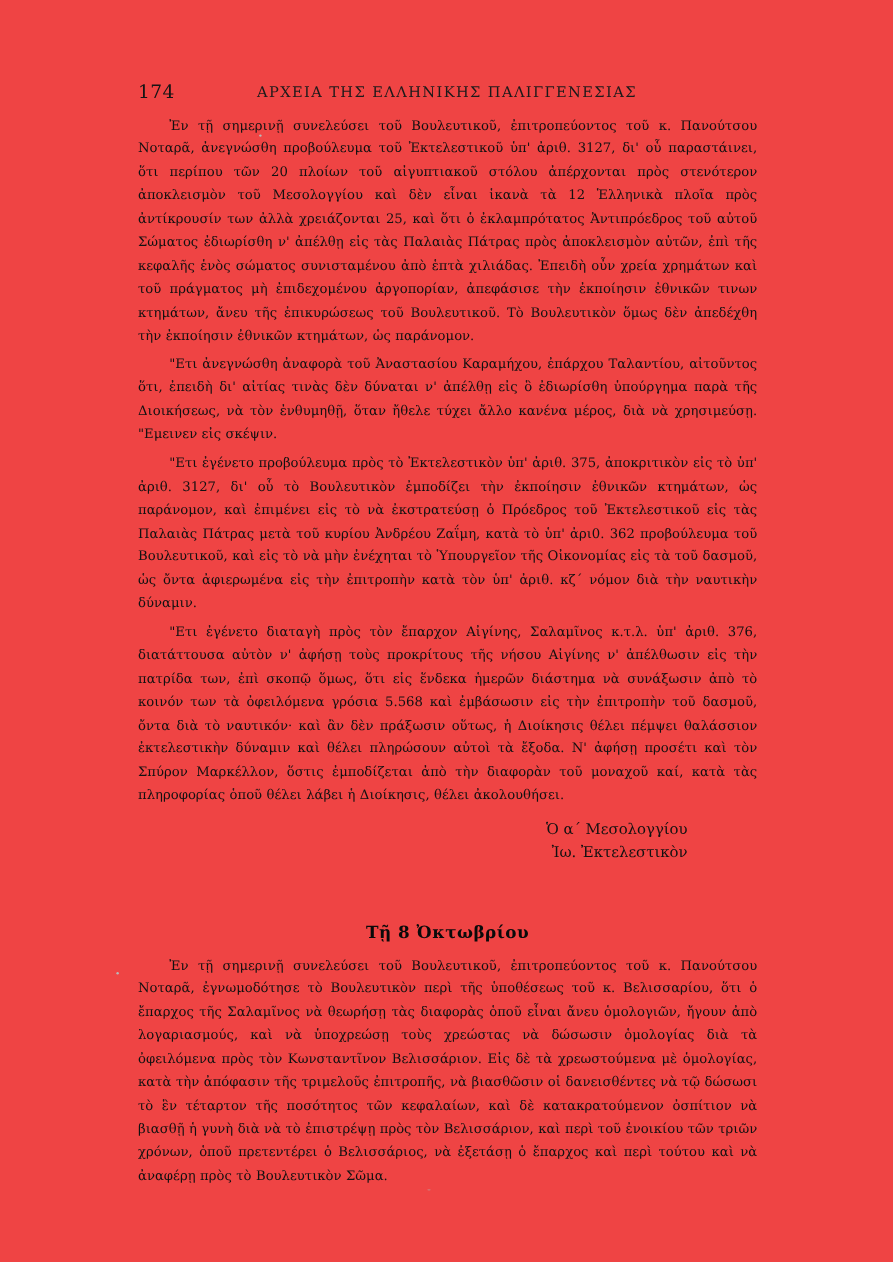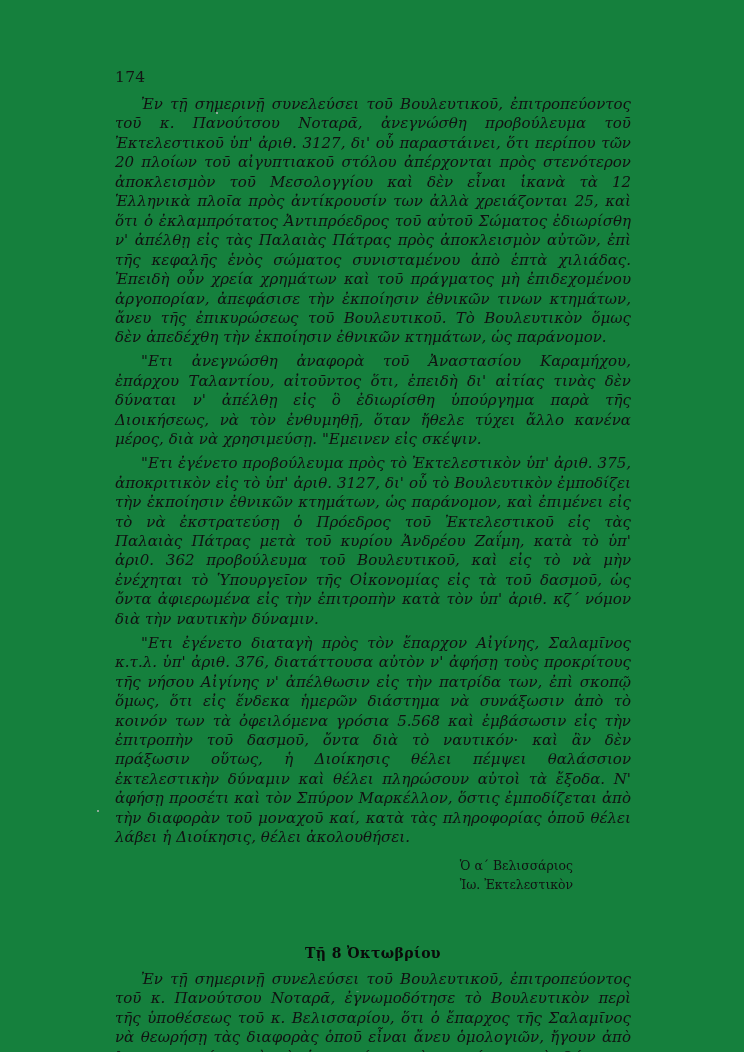--- a/index.html
+++ b/index.html
@@ -4,21 +4,21 @@
 <style>
   html, body {
     margin: 0;
     padding: 0;
     background: #ffffff;
   }
   .page {
     position: relative;
     width: 744px;
     height: 1052px;
-    background: #15803d;
+    background: #ef4444;
     overflow: hidden;
     font-family: "DejaVu Serif", "Liberation Serif", serif;
     color: #0d0d0d;
   }
   .page-header {
     position: absolute;
     top: 68px;
     left: 115px;
     width: 515px;
     height: 20px;
@@ -57,27 +57,26 @@
     color: #0a0a0a;
   }
   .section-heading.second {
     margin-top: 4px;
   }
   p.para {
     margin: 0 0 0.5px 0;
     text-indent: 26px;
     text-align: justify;
     text-justify: inter-word;
-    font-size: 15px;
+    font-size: 11px;
     line-height: 19.45px;
     color: #111111;
     -webkit-hyphens: none;
     hyphens: none;
     word-spacing: 0.2px;
-    font-style: italic;
   }
   p.para.tight {
     margin-bottom: 0;
   }
   .para-gap {
     height: 4px;
   }
   .signature {
     margin-top: 8px;
     text-align: right;
@@ -105,35 +104,36 @@
 <body>
 
 <div class="page">
 
   <div class="speck s1"></div>
   <div class="speck s2"></div>
   <div class="speck s3"></div>
 
   <div class="page-header">
     <div class="folio">174</div>
+    <div class="running-title">ΑΡΧΕΙΑ ΤΗΣ ΕΛΛΗΝΙΚΗΣ ΠΑΛΙΓΓΕΝΕΣΙΑΣ</div>
   </div>
 
   <div class="body-col">
 
 
     <p class="para">Ἐν τῇ σημερινῇ συνελεύσει τοῦ Βουλευτικοῦ, ἐπιτροπεύοντος τοῦ κ. Πανούτσου Νοταρᾶ, ἀνεγνώσθη προβούλευμα τοῦ Ἐκτελεστικοῦ ὑπ' ἀριθ. 3127, δι' οὗ παραστάινει, ὅτι περίπου τῶν 20 πλοίων τοῦ αἰγυπτιακοῦ στόλου ἀπέρχονται πρὸς στενότερον ἀποκλεισμὸν τοῦ Μεσολογγίου καὶ δὲν εἶναι ἱκανὰ τὰ 12 Ἑλληνικὰ πλοῖα πρὸς ἀντίκρουσίν των ἀλλὰ χρειάζονται 25, καὶ ὅτι ὁ ἐκλαμπρότατος Ἀντιπρόεδρος τοῦ αὐτοῦ Σώματος ἐδιωρίσθη ν' ἀπέλθῃ εἰς τὰς Παλαιὰς Πάτρας πρὸς ἀποκλεισμὸν αὐτῶν, ἐπὶ τῆς κεφαλῆς ἑνὸς σώματος συνισταμένου ἀπὸ ἑπτὰ χιλιάδας. Ἐπειδὴ οὖν χρεία χρημάτων καὶ τοῦ πράγματος μὴ ἐπιδεχομένου ἀργοπορίαν, ἀπεφάσισε τὴν ἐκποίησιν ἐθνικῶν τινων κτημάτων, ἄνευ τῆς ἐπικυρώσεως τοῦ Βουλευτικοῦ. Τὸ Βουλευτικὸν ὅμως δὲν ἀπεδέχθη τὴν ἐκποίησιν ἐθνικῶν κτημάτων, ὡς παράνομον.</p>
     <div class="para-gap"></div>
     <p class="para">"Ετι ἀνεγνώσθη ἀναφορὰ τοῦ Ἀναστασίου Καραμήχου, ἐπάρχου Ταλαντίου, αἰτοῦντος ὅτι, ἐπειδὴ δι' αἰτίας τινὰς δὲν δύναται ν' ἀπέλθῃ εἰς ὃ ἐδιωρίσθη ὑπούργημα παρὰ τῆς Διοικήσεως, νὰ τὸν ἐνθυμηθῇ, ὅταν ἤθελε τύχει ἄλλο κανένα μέρος, διὰ νὰ χρησιμεύσῃ. "Εμεινεν εἰς σκέψιν.</p>
     <div class="para-gap"></div>
     <p class="para">"Ετι ἐγένετο προβούλευμα πρὸς τὸ Ἐκτελεστικὸν ὑπ' ἀριθ. 375, ἀποκριτικὸν εἰς τὸ ὑπ' ἀριθ. 3127, δι' οὗ τὸ Βουλευτικὸν ἐμποδίζει τὴν ἐκποίησιν ἐθνικῶν κτημάτων, ὡς παράνομον, καὶ ἐπιμένει εἰς τὸ νὰ ἐκστρατεύσῃ ὁ Πρόεδρος τοῦ Ἐκτελεστικοῦ εἰς τὰς Παλαιὰς Πάτρας μετὰ τοῦ κυρίου Ἀνδρέου Ζαΐμη, κατὰ τὸ ὑπ' ἀρι0. 362 προβούλευμα τοῦ Βουλευτικοῦ, καὶ εἰς τὸ νὰ μὴν ἐνέχηται τὸ Ὑπουργεῖον τῆς Οἰκονομίας εἰς τὰ τοῦ δασμοῦ, ὡς ὄντα ἀφιερωμένα εἰς τὴν ἐπιτροπὴν κατὰ τὸν ὑπ' ἀριθ. κζ΄ νόμον διὰ τὴν ναυτικὴν δύναμιν.</p>
     <div class="para-gap"></div>
     <p class="para">"Ετι ἐγένετο διαταγὴ πρὸς τὸν ἔπαρχον Αἰγίνης, Σαλαμῖνος κ.τ.λ. ὑπ' ἀριθ. 376, διατάττουσα αὐτὸν ν' ἀφήσῃ τοὺς προκρίτους τῆς νήσου Αἰγίνης ν' ἀπέλθωσιν εἰς τὴν πατρίδα των, ἐπὶ σκοπῷ ὅμως, ὅτι εἰς ἕνδεκα ἡμερῶν διάστημα νὰ συνάξωσιν ἀπὸ τὸ κοινόν των τὰ ὀφειλόμενα γρόσια 5.568 καὶ ἐμβάσωσιν εἰς τὴν ἐπιτροπὴν τοῦ δασμοῦ, ὄντα διὰ τὸ ναυτικόν· καὶ ἂν δὲν πράξωσιν οὕτως, ἡ Διοίκησις θέλει πέμψει θαλάσσιον ἐκτελεστικὴν δύναμιν καὶ θέλει πληρώσουν αὐτοὶ τὰ ἔξοδα. Ν' ἀφήσῃ προσέτι καὶ τὸν Σπύρον Μαρκέλλον, ὅστις ἐμποδίζεται ἀπὸ τὴν διαφορὰν τοῦ μοναχοῦ καί, κατὰ τὰς πληροφορίας ὁποῦ θέλει λάβει ἡ Διοίκησις, θέλει ἀκολουθήσει.</p>
 
     <div class="signature">
-      <div>Ὁ α΄ Βελισσάριος</div>
+      <div>Ὁ α΄ Μεσολογγίου</div>
       <div>Ἰω. Ἐκτελεστικὸν</div>
     </div>
 
     <div class="block-gap-large"></div>
 
     <div class="section-heading second">Τῇ 8 Ὀκτωβρίου</div>
 
     <p class="para tight">Ἐν τῇ σημερινῇ συνελεύσει τοῦ Βουλευτικοῦ, ἐπιτροπεύοντος τοῦ κ. Πανούτσου Νοταρᾶ, ἐγνωμοδότησε τὸ Βουλευτικὸν περὶ τῆς ὑποθέσεως τοῦ κ. Βελισσαρίου, ὅτι ὁ ἔπαρχος τῆς Σαλαμῖνος νὰ θεωρήσῃ τὰς διαφορὰς ὁποῦ εἶναι ἄνευ ὁμολογιῶν, ἤγουν ἀπὸ λογαριασμούς, καὶ νὰ ὑποχρεώσῃ τοὺς χρεώστας νὰ δώσωσιν ὁμολογίας διὰ τὰ ὀφειλόμενα πρὸς τὸν Κωνσταντῖνον Βελισσάριον. Εἰς δὲ τὰ χρεωστούμενα μὲ ὁμολογίας, κατὰ τὴν ἀπόφασιν τῆς τριμελοῦς ἐπιτροπῆς, νὰ βιασθῶσιν οἱ δανεισθέντες νὰ τῷ δώσωσι τὸ ἓν τέταρτον τῆς ποσότητος τῶν κεφαλαίων, καὶ δὲ κατακρατούμενον ὀσπίτιον νὰ βιασθῇ ἡ γυνὴ διὰ νὰ τὸ ἐπιστρέψῃ πρὸς τὸν Βελισσάριον, καὶ περὶ τοῦ ἐνοικίου τῶν τριῶν χρόνων, ὁποῦ πρετεντέρει ὁ Βελισσάριος, νὰ ἐξετάσῃ ὁ ἔπαρχος καὶ περὶ τούτου καὶ νὰ ἀναφέρῃ πρὸς τὸ Βουλευτικὸν Σῶμα.</p>
 
   </div>

